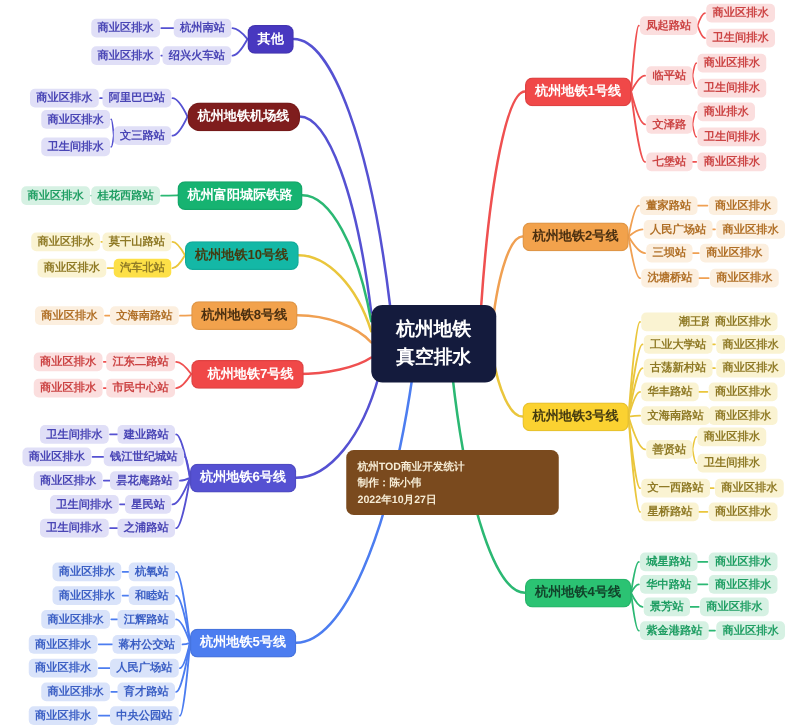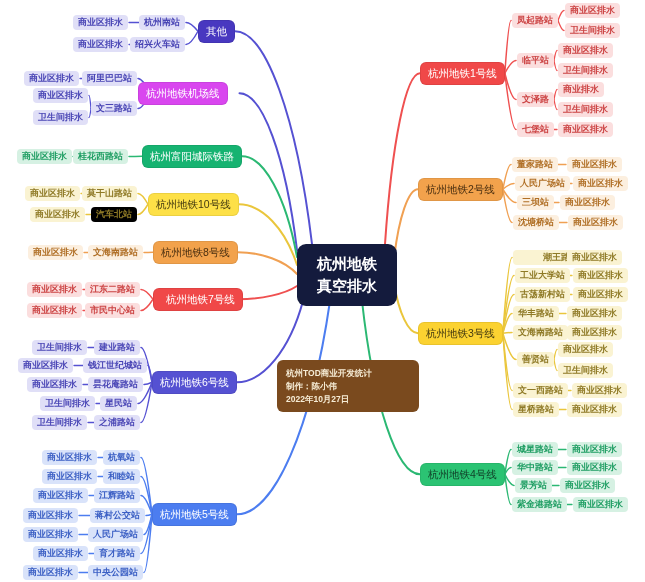--- a/index.html
+++ b/index.html
@@ -1,28 +1,28 @@
 <!DOCTYPE html>
 <html><head>
 <meta charset="utf-8">
 <style>
   html,body{margin:0;padding:0;background:#fff;}
   .canvas{position:relative;width:645px;height:582px;background:#ffffff;
           font-family:"Liberation Sans",sans-serif;overflow:hidden;}
   #links{position:absolute;left:0;top:0;z-index:1;}
   .chip{position:absolute;font-size:9px;font-weight:700;line-height:1;
         padding:3px 5px;border-radius:4px;white-space:nowrap;z-index:2;}
-  .node{position:absolute;font-size:10.5px;font-weight:400;line-height:1;
+  .node{position:absolute;font-size:10.5px;font-weight:700;line-height:1;
         padding:5px 7px;border-radius:6px;white-space:nowrap;z-index:2;
         border:1px solid rgba(0,0,0,0.07);}
   .center{position:absolute;left:297px;top:244px;background:#141b3d;color:#ffffff;
         border-radius:9px;padding:9px 20px;font-size:15px;font-weight:700;
         text-align:center;line-height:1.45;z-index:3;}
   .center span{display:block;}
-  .note{position:absolute;left:277px;top:360px;width:142px;box-sizing:border-box;
+  .note{position:absolute;left:277px;top:360px;width:170px;box-sizing:border-box;
         background:#7a4a1e;color:#f6ecd5;border-radius:6px;padding:7px 9px;
         font-size:8.5px;font-weight:700;line-height:1.5;z-index:3;}
   .note div{white-space:nowrap;}
 </style>
 </head>
 <body>
 
 <div class="canvas">
   <svg id="links" width="645" height="582">
       <path d="M312,244 C296.6,116.35000000000001 265.8,31.25 235,31.25" fill="none" stroke="#5551d2" stroke-width="2" stroke-linecap="round"></path>
@@ -138,33 +138,33 @@
     <div>制作：陈小伟</div>
     <div>2022年10月27日</div>
   </div>
 
   <div id="nodes">
       <div class="node" style="background: rgb(72, 56, 192); color: rgb(255, 255, 255); left: 198px; top: 20px;">其他</div>
       <div class="chip" style="background: rgb(224, 223, 247); color: rgb(73, 69, 181); top: 15px; right: 460px;">杭州南站</div>
       <div class="chip" style="background: rgb(224, 223, 247); color: rgb(73, 69, 181); top: 15px; right: 517px;">商业区排水</div>
       <div class="chip" style="background: rgb(224, 223, 247); color: rgb(73, 69, 181); top: 37px; right: 460px;">绍兴火车站</div>
       <div class="chip" style="background: rgb(224, 223, 247); color: rgb(73, 69, 181); top: 37px; right: 517px;">商业区排水</div>
-      <div class="node" style="background: #d946ef; color: rgb(255, 255, 255); left: 138px; top: 82px;">杭州地铁机场线</div>
+      <div class="node" style="background: #7f1d1d; color: rgb(255, 255, 255); left: 150px; top: 82px; border-radius: 10px;">杭州地铁机场线</div>
       <div class="chip" style="background: rgb(224, 223, 247); color: rgb(73, 69, 181); top: 71px; right: 508px;">阿里巴巴站</div>
       <div class="chip" style="background: rgb(224, 223, 247); color: rgb(73, 69, 181); top: 71px; right: 566px;">商业区排水</div>
       <div class="chip" style="background: rgb(224, 223, 247); color: rgb(73, 69, 181); top: 101px; right: 508px;">文三路站</div>
       <div class="chip" style="background: rgb(224, 223, 247); color: rgb(73, 69, 181); top: 88px; right: 557px;">商业区排水</div>
       <div class="chip" style="background: rgb(224, 223, 247); color: rgb(73, 69, 181); top: 110px; right: 557px;">卫生间排水</div>
       <div class="node" style="background: rgb(22, 179, 113); color: rgb(255, 255, 255); left: 142px; top: 145px;">杭州富阳城际铁路</div>
       <div class="chip" style="background: rgb(214, 241, 227); color: rgb(31, 158, 99); top: 149px; right: 517px;">桂花西路站</div>
       <div class="chip" style="background: rgb(214, 241, 227); color: rgb(31, 158, 99); top: 149px; right: 573px;">商业区排水</div>
-      <div class="node" style="background: #fde047; color: rgb(68, 58, 16); left: 148px; top: 193px;">杭州地铁10号线</div>
+      <div class="node" style="background: #14b8a6; color: rgb(68, 58, 16); left: 148px; top: 193px;">杭州地铁10号线</div>
       <div class="chip" style="background: rgb(250, 243, 210); color: rgb(143, 122, 38); top: 186px; right: 508px;">莫干山路站</div>
       <div class="chip" style="background: rgb(250, 243, 210); color: rgb(143, 122, 38); top: 186px; right: 565px;">商业区排水</div>
-      <div class="chip" style="background: #000000; color: rgb(143, 122, 38); top: 207px; right: 508px;">汽车北站</div>
+      <div class="chip" style="background: #fde047; color: rgb(143, 122, 38); top: 207px; right: 508px;">汽车北站</div>
       <div class="chip" style="background: rgb(250, 243, 210); color: rgb(143, 122, 38); top: 207px; right: 560px;">商业区排水</div>
       <div class="node" style="background: rgb(242, 162, 76); color: rgb(74, 47, 16); left: 153px; top: 241px;">杭州地铁8号线</div>
       <div class="chip" style="background: rgb(252, 239, 223); color: rgb(176, 111, 38); top: 245px; right: 502px;">文海南路站</div>
       <div class="chip" style="background: rgb(252, 239, 223); color: rgb(176, 111, 38); top: 245px; right: 562px;">商业区排水</div>
       <div class="node" style="background: rgb(240, 72, 72); color: rgb(255, 255, 255); left: 153px; top: 288px; padding-left: 12px;">杭州地铁7号线</div>
       <div class="chip" style="background: rgb(251, 222, 222); color: rgb(204, 68, 68); top: 282px; right: 505px;">江东二路站</div>
       <div class="chip" style="background: rgb(251, 222, 222); color: rgb(204, 68, 68); top: 282px; right: 563px;">商业区排水</div>
       <div class="chip" style="background: rgb(251, 222, 222); color: rgb(204, 68, 68); top: 303px; right: 505px;">市民中心站</div>
       <div class="chip" style="background: rgb(251, 222, 222); color: rgb(204, 68, 68); top: 303px; right: 563px;">商业区排水</div>
       <div class="node" style="background: rgb(85, 81, 210); color: rgb(255, 255, 255); left: 152px; top: 371px;">杭州地铁6号线</div>

